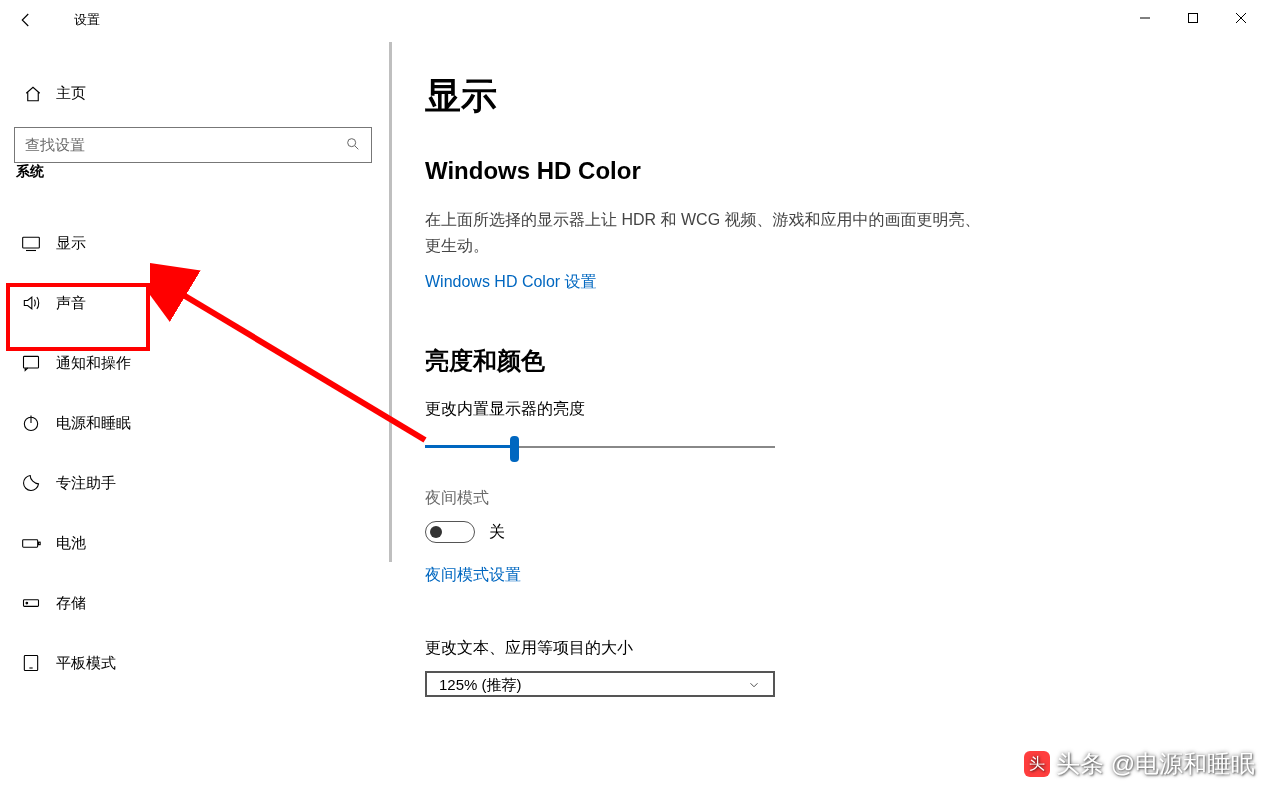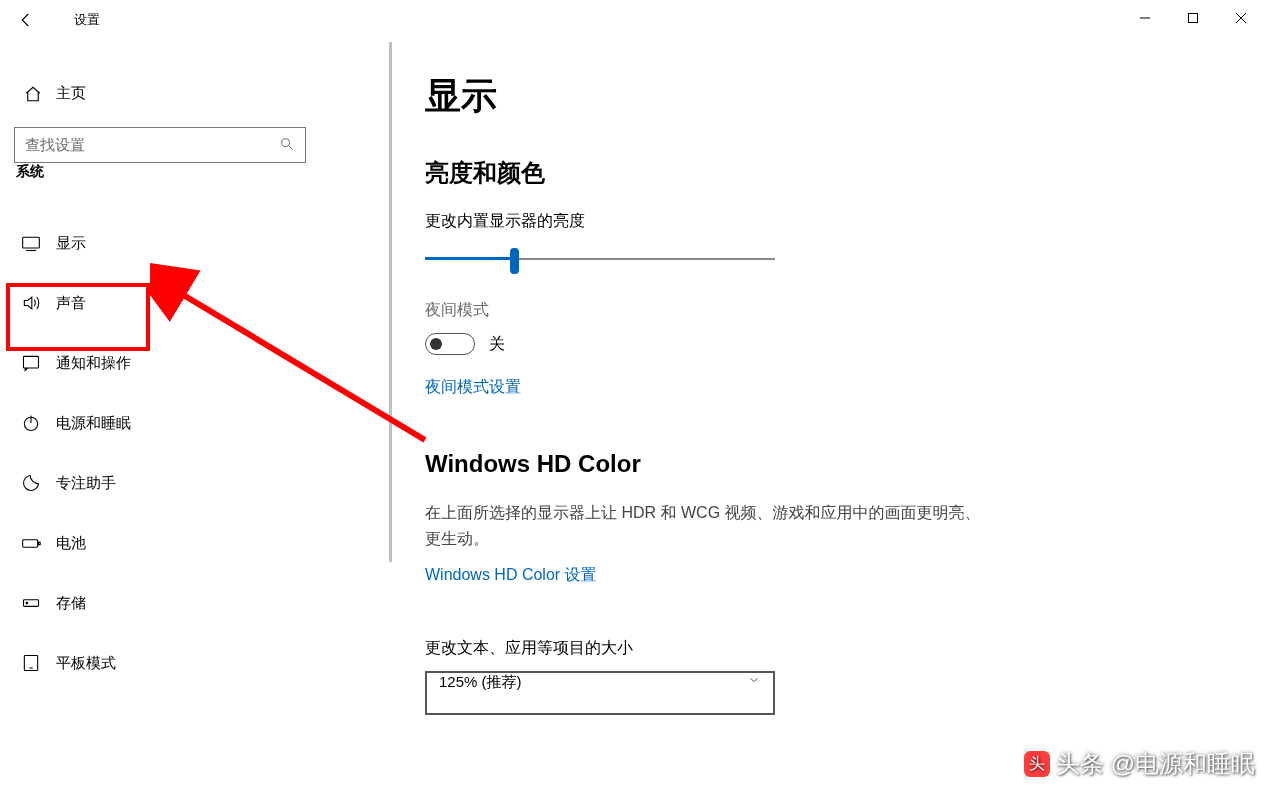--- a/index.html
+++ b/index.html
@@ -51,21 +51,21 @@
   }
   .home {
     display: flex; align-items: center;
     padding: 14px 8px;
     margin-top: 30px;
     font-size: 15px;
   }
   .home .icon { width: 26px; display: flex; justify-content: center; margin-right: 10px; }
   .searchbox {
     margin: 10px 2px 0 2px;
-    width: 292px;
+    width: 358px;
     height: 36px;
     border: 1px solid #777;
     display: flex; align-items: center;
     padding: 0 10px;
     color: #6b6b6b;
     font-size: 15px;
     position: relative;
   }
   .searchbox .sicn { position: absolute; right: 10px; }
   .section-label {
@@ -142,23 +142,23 @@
   }
   .block { margin-bottom: 52px; }
   .desc {
     font-size: 16px;
     color: #444;
     max-width: 560px;
     margin-bottom: 14px;
     line-height: 1.6;
   }
   .dropdown {
-    width: 350px; height: 44px;
+    width: 350px; height: 26px;
     border: 2px solid #555;
-    display: flex; align-items: flex-start; justify-content: space-between;
+    display: flex; align-items: flex-end; justify-content: space-between;
     padding: 0 12px;
     font-size: 15px;
     margin-top: 10px;
   }
   .scrollbar {
     position: absolute;
     left: -6px; top: 2px;
     width: 3px; height: 520px;
     background: #bfbfbf;
   }
@@ -316,41 +316,41 @@
 
     <div class="highlight-box"></div>
   </div>
 
   <div class="content">
     <div class="scrollbar"></div>
 
     <h1>显示</h1>
 
     <div class="block">
+      <h2>Windows HD Color</h2>
+      <div class="desc">在上面所选择的显示器上让 HDR 和 WCG 视频、游戏和应用中的画面更明亮、更生动。</div>
+      <div class="link">Windows HD Color 设置</div>
+    </div>
+
+    <div class="block">
       <h2>亮度和颜色</h2>
       <div class="label">更改内置显示器的亮度</div>
       <div class="slider">
         <div class="track"></div>
         <div class="fill"></div>
         <div class="thumb"></div>
       </div>
       <div class="label muted">夜间模式</div>
       <div class="toggle-row">
         <div class="toggle">
           <div class="knob"></div>
         </div>
         <span>关</span>
       </div>
       <div class="link">夜间模式设置</div>
-    </div>
-
-    <div class="block">
-      <h2>Windows HD Color</h2>
-      <div class="desc">在上面所选择的显示器上让 HDR 和 WCG 视频、游戏和应用中的画面更明亮、更生动。</div>
-      <div class="link">Windows HD Color 设置</div>
     </div>
 
     <div class="block" style="margin-bottom:10px">
       <div class="label">更改文本、应用等项目的大小</div>
       <div class="dropdown">
         <span>125% (推荐)</span>
         <span>
           <svg width="14" height="14" viewBox="0 0 24 24" fill="none" stroke="#333" stroke-width="1.5">
               <path d="M6 9l6 6 6-6"></path>
             </svg>

